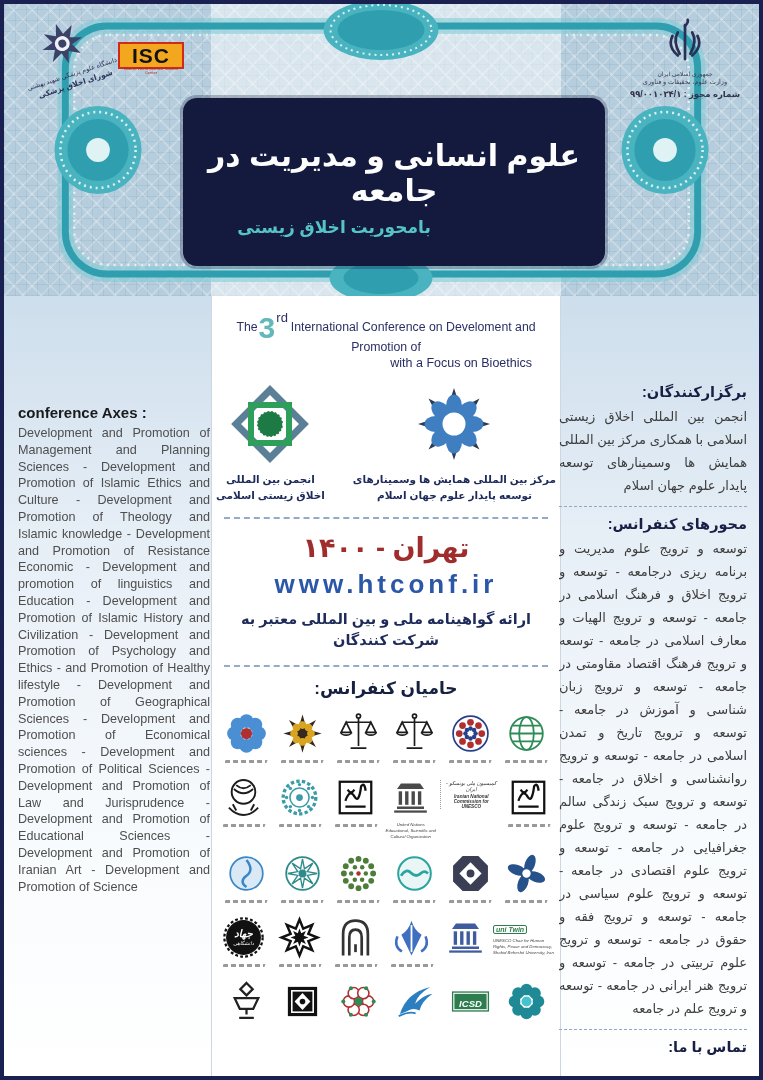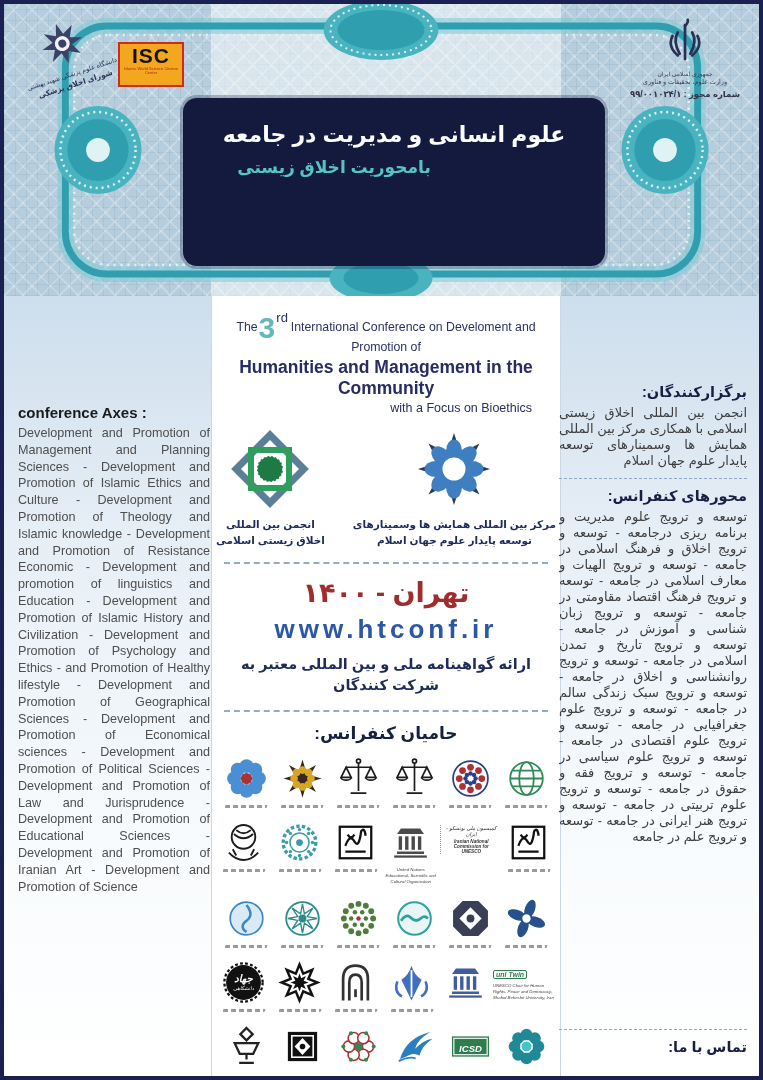--- a/index.html
+++ b/index.html
@@ -13,27 +13,27 @@
       repeating-linear-gradient(-45deg,rgba(255,255,255,.22) 0 2px,transparent 2px 13px),
       repeating-linear-gradient(0deg,rgba(106,140,175,.14) 0 1px,transparent 1px 11px),
       repeating-linear-gradient(90deg,rgba(106,140,175,.14) 0 1px,transparent 1px 11px);}
   .white-strip{position:absolute;left:207px;top:0;width:350px;height:100%;background:rgba(255,255,255,.5);}
   .frame{position:absolute;left:0;top:0;width:100%;height:100%;}
   .title-box{position:absolute;left:179px;top:94px;width:422px;height:168px;background:#141a3e;
     border-radius:14px;box-shadow:0 0 0 3px rgba(20,26,62,.28);text-align:center;color:#fff;
     padding-top:22px;box-sizing:border-box;}
   .t-line1{font-size:19px;font-weight:bold;color:#f2f5f8;}
   .hl{font-size:31px;font-weight:bold;color:#56c3c6;vertical-align:-3px;}
-  .t-line2{font-size:22px;font-weight:bold;margin-top:2px;color:#fdfdfd;}
+  .t-line2{font-size:30px;font-weight:bold;margin-top:18px;color:#fdfdfd;}
   .t-line3{font-size:17px;color:#56c3c6;font-weight:bold;margin-top:9px;transform:translateX(-60px);}
   .univ-badge{position:absolute;left:10px;top:16px;width:104px;text-align:center;color:#2f3358;transform:rotate(-18deg);}
   .univ-badge svg{width:46px;height:46px;}
   .univ-l1{font-size:6.5px;margin-top:1px;}
   .univ-l2{font-size:7.5px;margin-top:2px;font-weight:bold;}
-  .isc-badge{position:absolute;left:114px;top:38px;width:66px;height:45px;background:#f2a71f;
+  .isc-badge{position:absolute;left:114px;top:38px;width:66px;height:27px;background:#f2a71f;
     border:2.5px solid #cf2a1b;box-sizing:border-box;text-align:center;padding-top:1px;}
   .isc-text{font-size:21px;font-weight:bold;color:#111;line-height:1.05;letter-spacing:1px;}
   .isc-sub{font-size:4px;color:#b3251a;line-height:1.1;}
   .gov-badge{position:absolute;right:8px;top:14px;width:132px;text-align:center;color:#3c3c50;}
   .gov-badge svg{width:36px;height:50px;display:block;margin:0 auto;}
   .gov-l1{font-size:6px;margin-top:2px;}
   .gov-l2{font-size:6.5px;margin-top:1px;}
   .gov-lic{font-size:8.5px;margin-top:3px;font-weight:bold;color:#33334a;}
   
   .main{position:absolute;left:0;top:292px;right:0;bottom:0;
@@ -66,21 +66,21 @@
   .un-cap{font-size:4.3px;color:#444;line-height:1.35;margin-top:2px;}
   .un-row{display:flex;gap:3px;align-items:flex-start;justify-content:center;}
   .un-main{width:52px;}
   .un-side{width:56px;border-left:1px dotted #999;padding-left:3px;text-align:center;margin-top:5px;}
   .un-fa{font-size:5.2px;color:#333;}
   .un-en{font-size:4.6px;font-weight:bold;color:#333;margin-top:2px;}
   .ut-box{width:62px;text-align:left;margin-top:3px;}
   .ut-label{font-size:7px;font-weight:bold;color:#2e7d4f;border:1px solid #2e7d4f;display:inline-block;padding:0 2px;border-radius:2px;}
   .col-right{position:absolute;right:12px;top:88px;width:188px;height:676px;display:flex;flex-direction:column;color:#3d3d3d;}
   .p-h{font-size:14.5px;font-weight:bold;color:#171f45;margin-bottom:5px;}
-  .p-b{font-size:13px;line-height:16px;text-align:justify;}
+  .p-b{font-size:13px;line-height:23px;text-align:justify;}
   .axes-fa{flex:1;overflow:hidden;}
   .dash2{border-top:1.5px dashed #8fa8c8;margin:9px 0;}
   .contact{line-height:22px;text-align:right;}
 </style>
 </head>
 <body>
 
 <div class="poster">
 
   <div class="banner">
@@ -160,21 +160,20 @@
     <div class="col-left">
       <div class="axes-h">conference Axes :</div>
       <div class="axes-b">Development and Promotion of Management and Planning Sciences - Development and Promotion of Islamic Ethics and Culture - Development and Promotion of Theology and Islamic knowledge - Development and Promotion of Resistance Economic - Development and promotion of linguistics and Education - Development and Promotion of Islamic History and Civilization - Development and Promotion of Psychology and Ethics - and Promotion of Healthy lifestyle - Development and Promotion of Geographical Sciences - Development and Promotion of Economical sciences - Development and Promotion of Political Sciences - Development and Promotion of Law and Jurisprudence - Development and Promotion of Educational Sciences - Development and Promotion of Iranian Art - Development and Promotion of Science</div>
     </div>
 
     <div class="card">
       <div>
         <div class="en-l1">
           <span>The</span><span class="ord">3</span><span class="ord-suf">rd</span><span>International Conference on Develoment and Promotion of</span>
         </div>
-        <div class="en-l2">Humanities and Management in the Community</div>
         <div class="en-l3">with a Focus on Bioethics</div>
       </div>
 
       <div class="orgs">
         <div class="org">
           <svg viewBox="0 0 80 80">
             <rect x="16" y="16" width="48" height="48" fill="none" stroke="#5b7f96" stroke-width="7" transform="rotate(45 40 40)"></rect>
             <rect x="21" y="21" width="38" height="38" fill="none" stroke="#2e9e5b" stroke-width="6"></rect>
             <circle cx="40" cy="40" r="13" fill="#1d7a44"></circle>
             <circle cx="40" cy="40" r="13" fill="none" stroke="#fff" stroke-width="1.5" stroke-dasharray="2 2"></circle>

